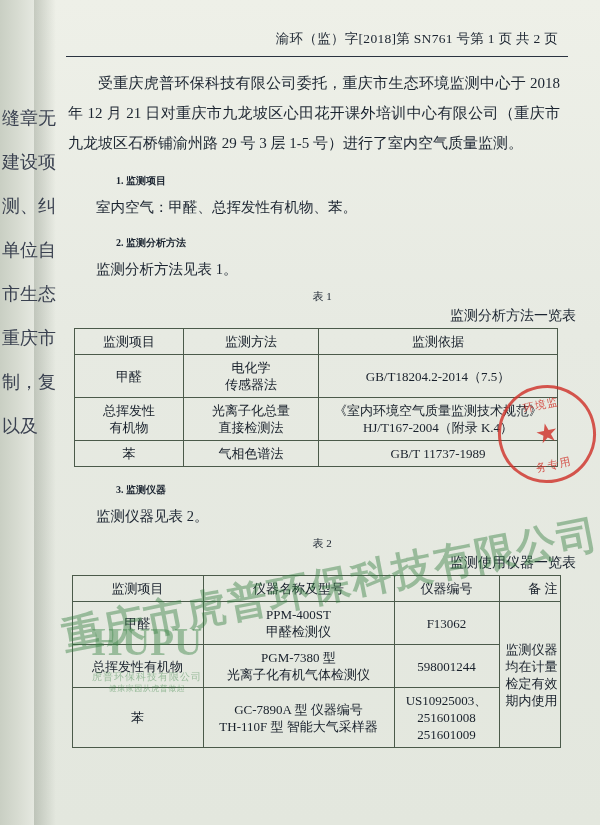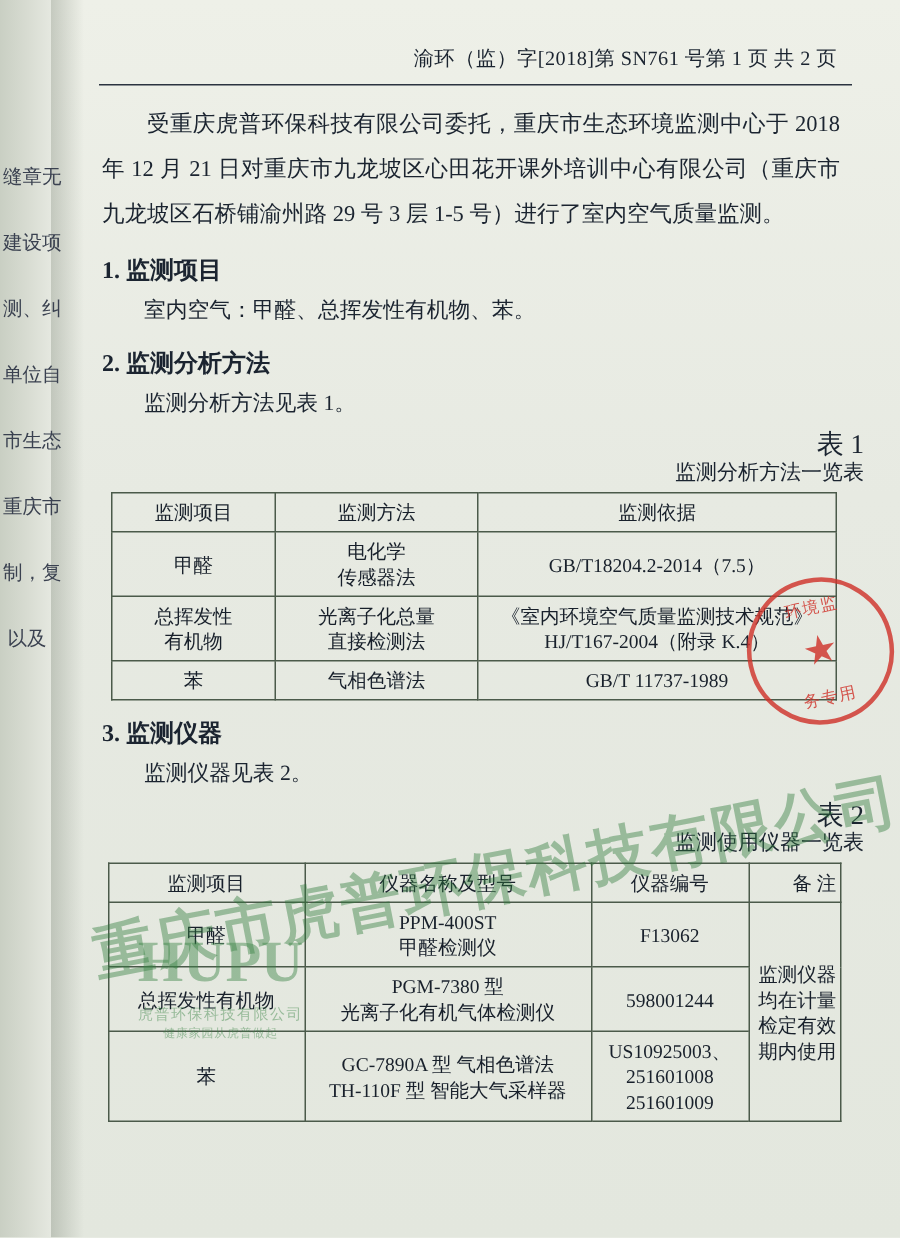--- a/index.html
+++ b/index.html
@@ -34,21 +34,21 @@
     background: linear-gradient(90deg, rgba(120,130,115,0.35), rgba(255,255,255,0));
   }
   
   #left-margin-text {
     position: absolute;
     left: 2px;
     top: 96px;
     width: 32px;
     text-align: center;
     color: #3a4150;
-    font-size: 13px;
+    font-size: 18px;
     line-height: 44px;
     letter-spacing: 0;
   }
   #left-margin-text div { white-space: nowrap; }
 
   
   #content {
     position: absolute;
     left: 56px;
     top: 30px;
@@ -79,33 +79,34 @@
     text-align: justify;
     text-justify: inter-ideograph;
   }
   .indent { text-indent: 2em; display: block; }
 
   .section {
     margin-top: 10px;
     padding-left: 12px;
   }
   .section-title {
-    font-size: 16px;
+    font-size: 10px;
     font-weight: bold;
     line-height: 26px;
+    margin-left: 48px;
   }
   .section-sub {
     font-size: 14.5px;
     line-height: 26px;
     padding-left: 28px;
   }
 
   .table-label {
-    font-size: 18px;
-    text-align: right;
+    font-size: 11px;
+    text-align: center;
     line-height: 20px;
     margin-top: 4px;
     padding-left: 12px;
   }
   .table-title {
     font-size: 14px;
     text-align: right;
     line-height: 20px;
     padding-left: 12px;
   }
@@ -341,21 +342,21 @@
         <td class="c1">总挥发性有机物</td>
         <td class="c2 cell-lines">
           <span>PGM-7380 型</span>
           <span>光离子化有机气体检测仪</span>
         </td>
         <td class="c3">598001244</td>
       </tr>
       <tr>
         <td class="c1">苯</td>
         <td class="c2 cell-lines">
-          <span>GC-7890A 型  气相色谱法</span>
+          <span>GC-7890A 型  仪器编号</span>
           <span>TH-110F 型  智能大气采样器</span>
         </td>
         <td class="c3 cell-lines">
           <span>US10925003、</span>
           <span>251601008</span>
           <span>251601009</span>
         </td>
       </tr>
     </tbody>
       </table>

